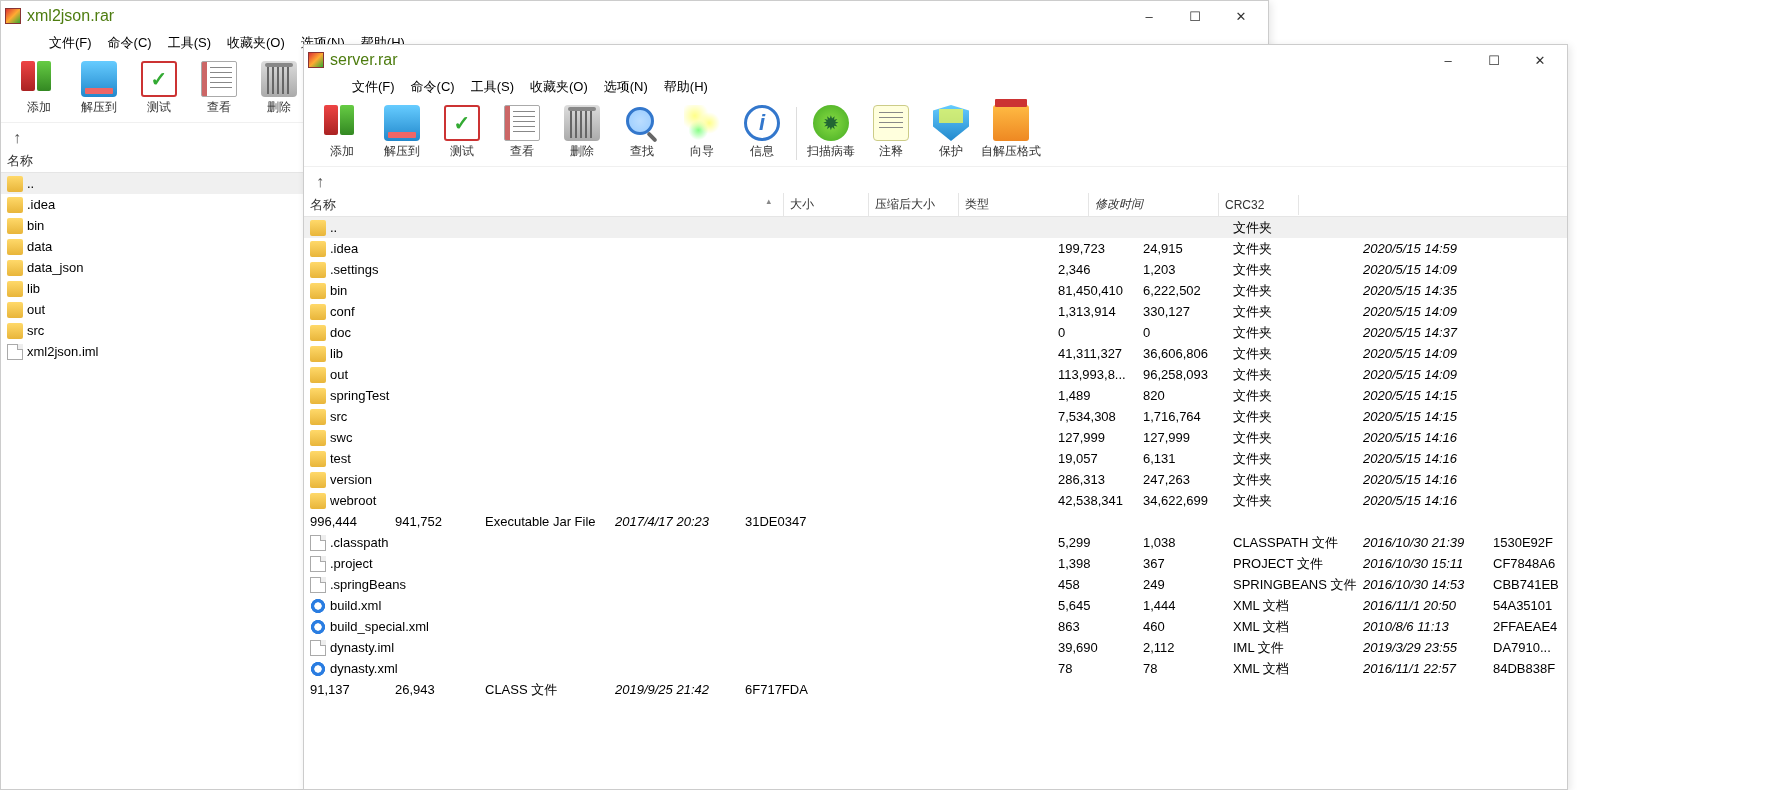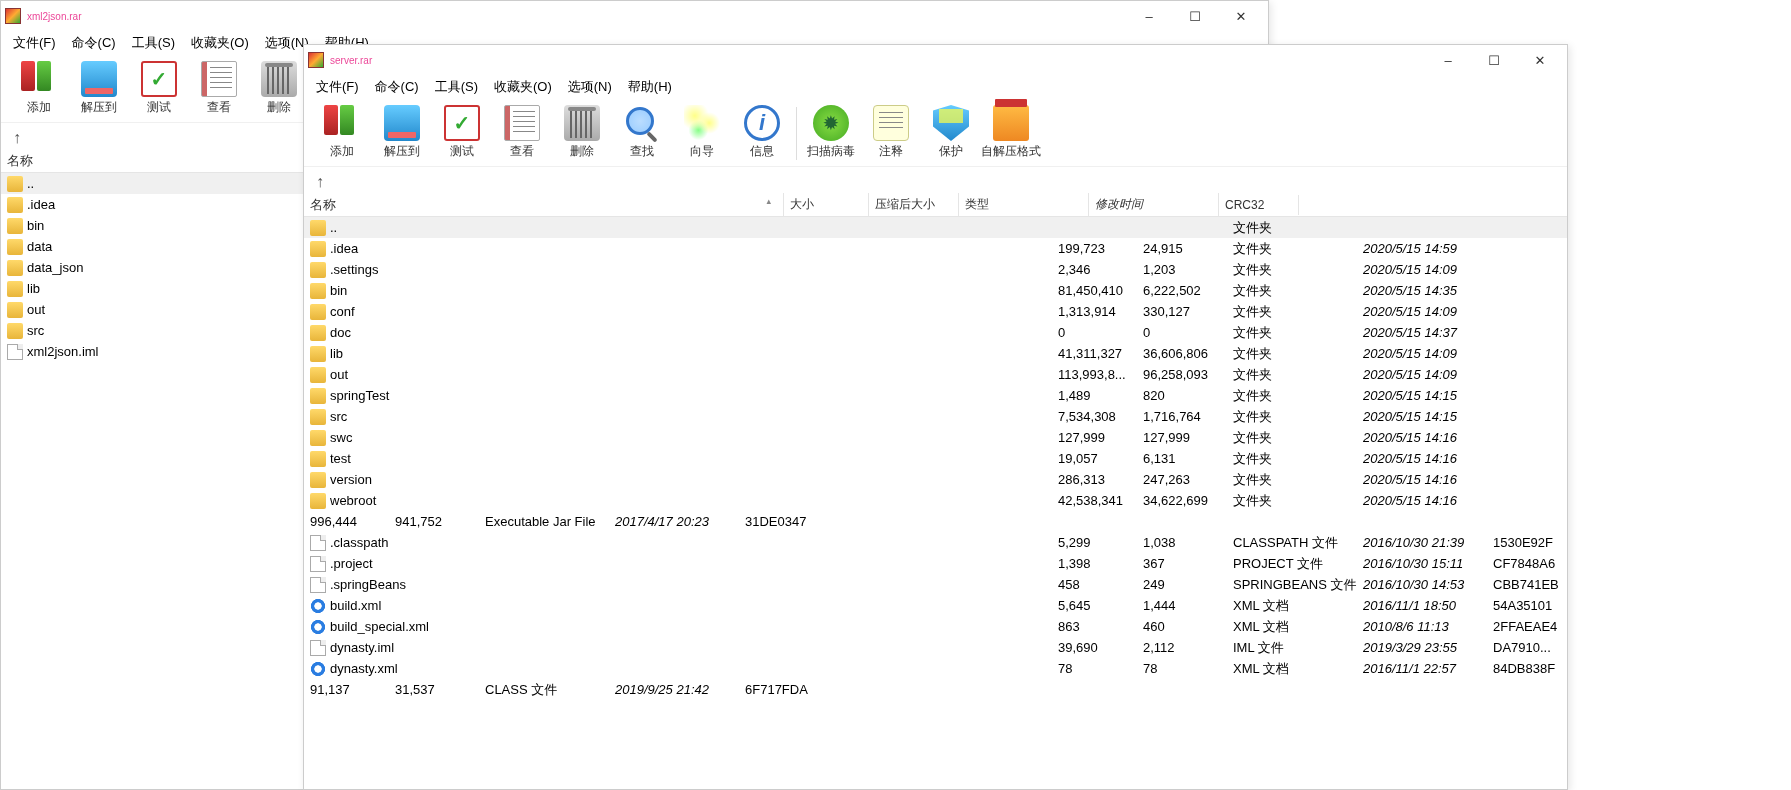--- a/index.html
+++ b/index.html
@@ -4,25 +4,25 @@
 <style>
 * { margin: 0; padding: 0; box-sizing: border-box; font-family: "Microsoft YaHei", sans-serif; font-size: 13px; }
 body { background: #fff; width: 1791px; height: 790px; position: relative; overflow: hidden; }
 
 .window { position: absolute; background: #fff; border: 1px solid #ccc; box-shadow: 2px 2px 8px rgba(0,0,0,0.1); }
 .win1 { left: 0; top: 0; width: 1269px; height: 790px; }
 .win2 { left: 303px; top: 44px; width: 1265px; height: 746px; background: #fff; }
 
 .titlebar { height: 30px; display: flex; align-items: center; padding: 0 4px; background: #fff; }
 .titlebar .app-icon { width: 16px; height: 16px; margin-right: 6px; background: linear-gradient(135deg,#d33 0%, #fa3 50%, #3a3 100%); border: 1px solid #833; }
-.titlebar .title { flex: 1; font-size: 10px; color: #ec4899; }
+.titlebar .title { flex: 1; font-size: 16px; color: #4d7c0f; }
 .win-btns { display: flex; gap: 0; }
 .win-btn { width: 46px; height: 28px; display: flex; align-items: center; justify-content: center; color: #333; cursor: default; }
 
-.menubar { height: 24px; display: flex; align-items: center; padding: 0 4px; background: #fff; }
+.menubar { height: 24px; display: flex; align-items: center; padding: 0 4px; background: #fff; margin-left: 36px; }
 .menubar .mi { padding: 2px 8px; cursor: default; }
 
 .toolbar { display: flex; padding: 4px 8px 2px; gap: 0; background: #fff; border-bottom: 1px solid #f0f0f0; }
 .tbtn { width: 60px; display: flex; flex-direction: column; align-items: center; padding: 2px 0 4px; cursor: default; }
 .tbtn .ico { width: 36px; height: 36px; margin-bottom: 2px; }
 .tbtn .lbl { font-size: 12px; color: #333; }
 .tb-sep { width: 1px; background: #ddd; margin: 4px 4px; }
 
 .nav-up { padding: 6px 12px 2px; }
 .nav-up .arrow { font-size: 16px; color: #555; cursor: default; }
@@ -468,21 +468,21 @@
         <div class="c w2-crc">CBB741EB</div>
       </div>
       <div class="frow">
         <div class="c name w2-name">
           <div class="fico ie-ico"></div>
           <span>build.xml</span>
         </div>
         <div class="c num w2-size">5,645</div>
         <div class="c num w2-packed">1,444</div>
         <div class="c w2-type">XML 文档</div>
-        <div class="c w2-mod">2016/11/1 18:50</div>
+        <div class="c w2-mod">2016/11/1 20:50</div>
         <div class="c w2-crc">54A35101</div>
       </div>
       <div class="frow">
         <div class="c name w2-name">
           <div class="fico ie-ico"></div>
           <span>build_special.xml</span>
         </div>
         <div class="c num w2-size">863</div>
         <div class="c num w2-packed">460</div>
         <div class="c w2-type">XML 文档</div>
@@ -506,19 +506,19 @@
           <span>dynasty.xml</span>
         </div>
         <div class="c num w2-size">78</div>
         <div class="c num w2-packed">78</div>
         <div class="c w2-type">XML 文档</div>
         <div class="c w2-mod">2016/11/1 22:57</div>
         <div class="c w2-crc">84DB838F</div>
       </div>
       <div class="frow">
         <div class="c num w2-size">91,137</div>
-        <div class="c num w2-packed">31,537</div>
+        <div class="c num w2-packed">26,943</div>
         <div class="c w2-type">CLASS 文件</div>
         <div class="c w2-mod">2019/9/25 21:42</div>
         <div class="c w2-crc">6F717FDA</div>
       </div>
     </div>
 </div>
 
 </body></html>

